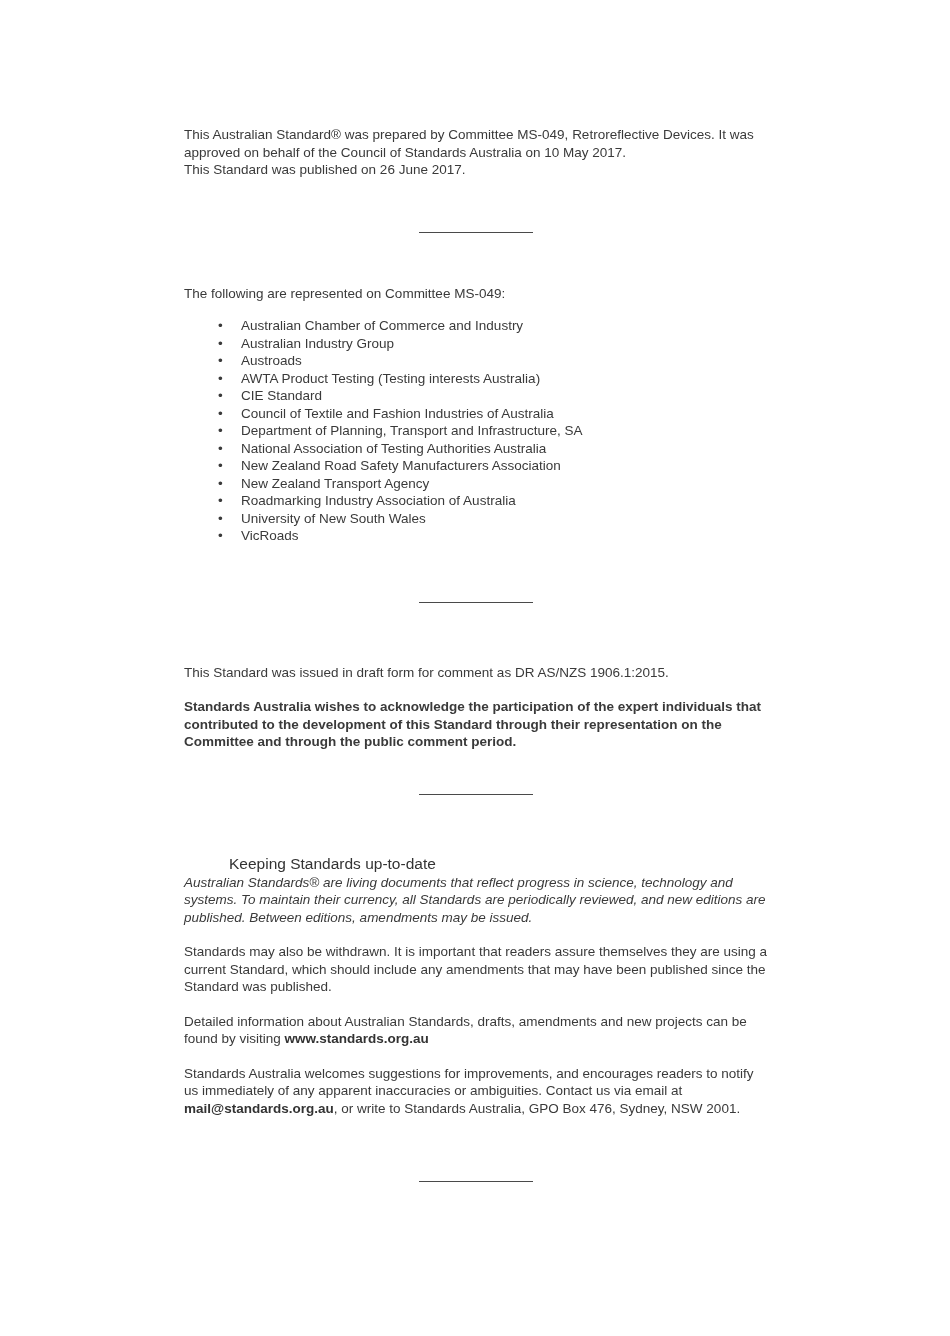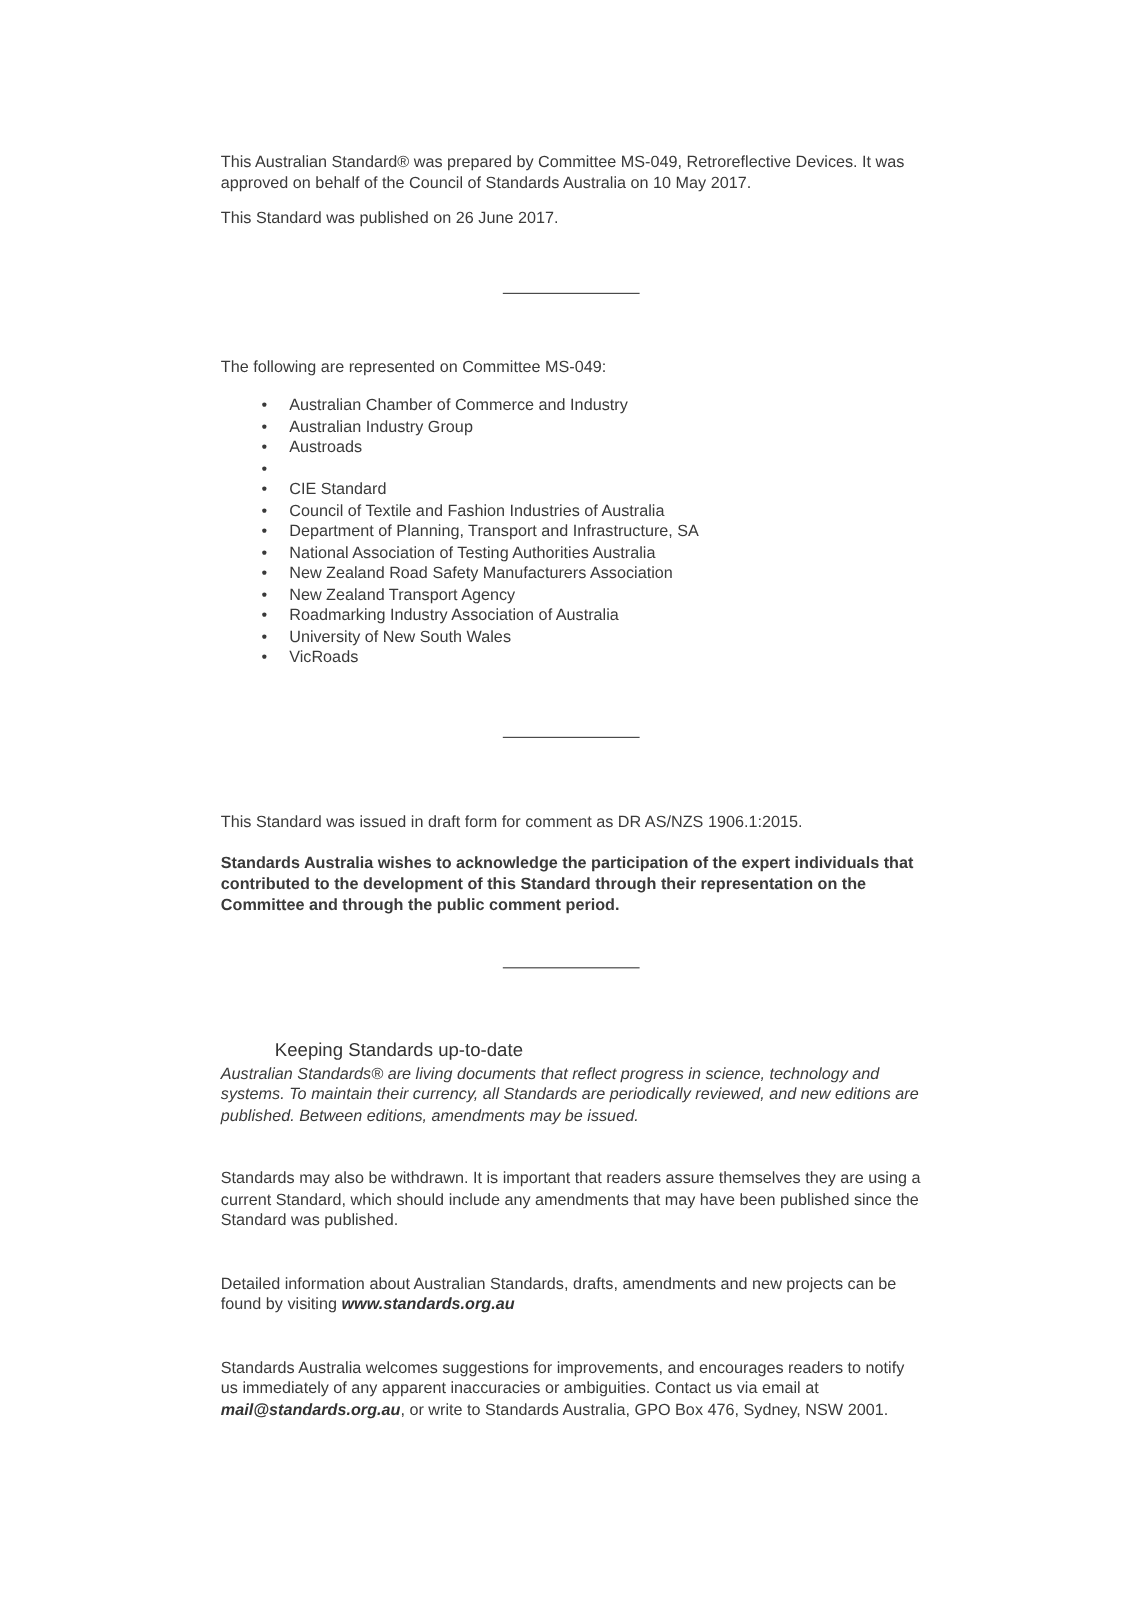--- a/index.html
+++ b/index.html
@@ -17,21 +17,21 @@
   .content {
     position: absolute;
     left: 184px;
     top: 0;
     width: 584px;
     padding-top: 126px;
     font-size: 13.5px;
     line-height: 17.5px;
   }
   p { margin: 0; }
-  .block-line { display: block; margin-top: 12px; }
+  .block-line { display: block; }
   .divider {
     border: none;
     border-top: 1px solid #4a4a4a;
     width: 114px;
     height: 0;
     margin-left: auto;
     margin-right: auto;
   }
   .divider-1 { margin-top: 53px; }
   .divider-2 { margin-top: 57px; }
@@ -51,22 +51,22 @@
   .draft-p1 { margin-top: 61px; }
   .draft-p2 { margin-top: 17px; font-weight: bold; }
   .keeping-heading {
     margin-top: 59px;
     font-size: 15.5px;
     line-height: 19px;
     color: #333333;
     margin-left: 45px;
   }
   .kp1 { margin-top: 1px; font-style: italic; }
-  .kp { margin-top: 35px; }
-  .bold-inline { font-weight: bold; color: #333333; font-style: italic; }
+  .kp { margin-top: 17px; }
+  .bold-inline { font-weight: bold; color: #333333; }
 </style>
 </head>
 <body>
 
 <div class="page">
   <div class="content">
 
     <p>
       <span>This Australian Standard® was prepared by Committee MS-049, Retroreflective Devices. It was approved on behalf of the Council of Standards Australia on 10 May 2017.</span>
       <span class="block-line">This Standard was published on 26 June 2017.</span>
@@ -84,20 +84,21 @@
       <li>
         <span class="bullet">•</span>
         <span>Australian Industry Group</span>
       </li>
       <li>
         <span class="bullet">•</span>
         <span>Austroads</span>
       </li>
       <li>
         <span class="bullet">•</span>
+        <span>AWTA Product Testing (Testing interests Australia)</span>
       </li>
       <li>
         <span class="bullet">•</span>
         <span>CIE Standard</span>
       </li>
       <li>
         <span class="bullet">•</span>
         <span>Council of Textile and Fashion Industries of Australia</span>
       </li>
       <li>

